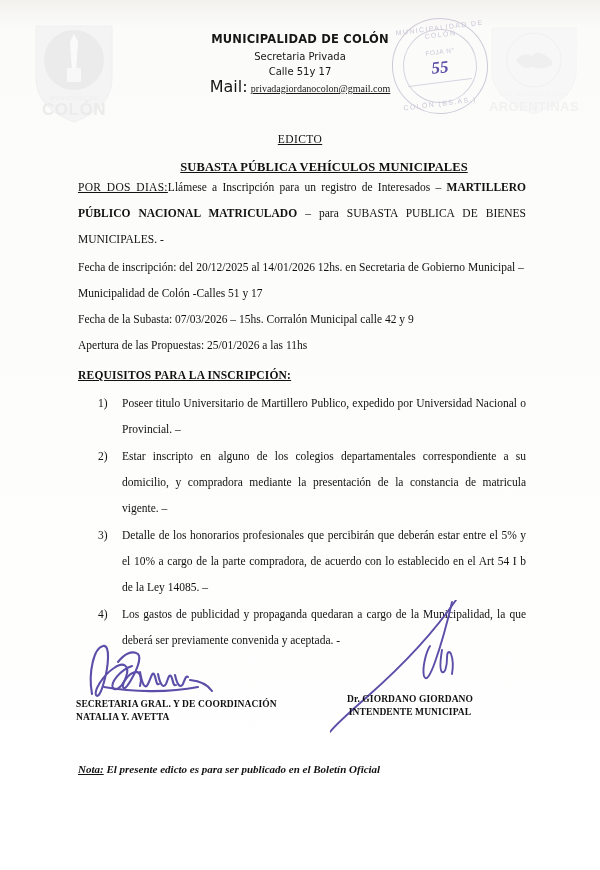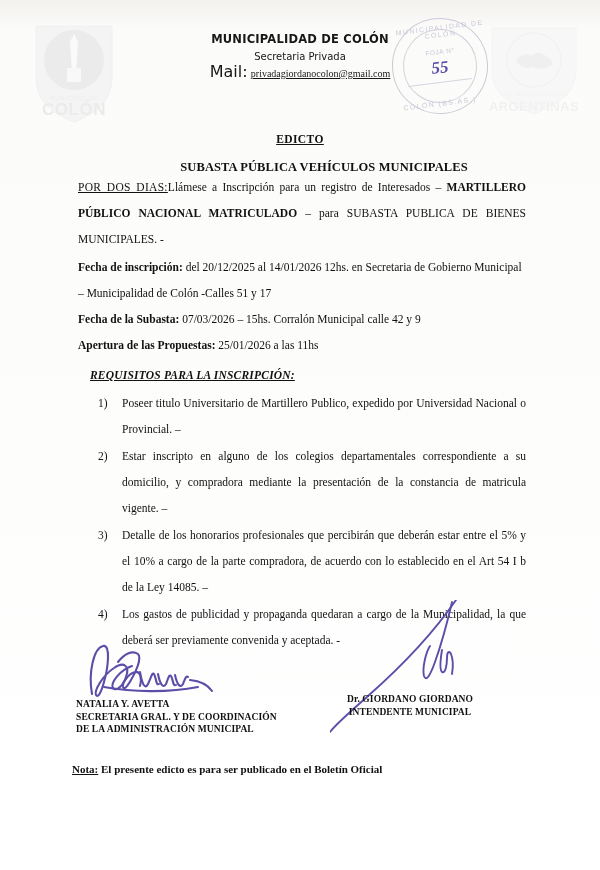--- a/index.html
+++ b/index.html
@@ -139,31 +139,32 @@
     font-family: Liberation Serif, serif;
   }
 
   
   .doc-title {
     position: absolute;
     left: 0; right: 0;
     top: 133px;
     text-align: center;
     font-size: 11.5px;
-    font-weight: bold;
+    font-weight: normal;
     text-decoration: underline;
     letter-spacing: 0.4px;
   }
   .doc-subtitle {
     position: absolute;
     left: 0; right: 0;
     top: 160px;
     text-align: center;
     font-size: 12.5px;
     font-weight: bold;
+    text-decoration: underline;
     letter-spacing: 0.1px;
     padding-left: 48px;
   }
 
   
   .body-block {
     position: absolute;
     left: 78px;
     top: 174px;
     width: 448px;
@@ -178,29 +179,28 @@
     font-weight: normal;
     text-decoration: underline;
     letter-spacing: 0.3px;
   }
   .bold { font-weight: bold; }
 
   .fact {
     line-height: 26px;
     margin: 0;
   }
-  .fact-label { font-weight: bold; text-align: right; }
+  .fact-label { font-weight: normal; text-align: right; }
 
   .section-heading {
     font-weight: bold;
     text-decoration: underline;
     line-height: 26px;
-    margin: 4px 0 2px 12px;
+    margin: 4px 0 2px 0;
     letter-spacing: 0.2px;
-    font-style: italic;
   }
 
   ol.reqs {
     margin: 0;
     padding: 0 0 0 44px;
     list-style: none;
     counter-reset: reqitem;
   }
   ol.reqs > li {
     counter-increment: reqitem;
@@ -242,23 +242,24 @@
   .ink {
     position: absolute;
     pointer-events: none;
   }
   .ink-left { left: 72px; top: 632px; }
   .ink-right { left: 330px; top: 600px; }
 
   
   .note {
     position: absolute;
-    left: 72px;
+    left: 78px;
     top: 763px;
     font-size: 11px;
+    font-style: italic;
     font-weight: bold;
   }
   .note-label { text-decoration: underline; }
 </style>
 </head>
 <body>
 
 <div class="page">
 
   <div class="paper-tint"></div>
@@ -291,20 +292,21 @@
     <div class="stamp-top-text">MUNICIPALIDAD  DE  COLÓN</div>
     <div class="stamp-foja">FOJA N°</div>
     <div class="stamp-number">55</div>
     <div class="stamp-line"></div>
     <div class="stamp-bottom-text">COLÓN (BS.AS.)</div>
   </div>
 
   <div class="letterhead">
     <div class="lh-org">MUNICIPALIDAD DE COLÓN</div>
     <div class="lh-line">Secretaria Privada</div>
+    <div class="lh-line">Calle 51y 17</div>
     <div class="lh-line">
       <span class="lh-mail-label">Mail:</span>
       <span class="lh-mail">privadagiordanocolon@gmail.com</span>
     </div>
   </div>
 
   <div class="doc-title">EDICTO</div>
   <div class="doc-subtitle">SUBASTA PÚBLICA VEHÍCULOS MUNICIPALES</div>
 
   <div class="body-block">
@@ -350,23 +352,22 @@
         <path d="M122 2 C116 28 110 48 105 62 C100 76 96 82 94 76
                  C92 68 96 52 100 46"></path>
         <path d="M112 50 C110 62 110 70 112 72 C115 74 117 66 117 58
                  C117 52 119 50 121 54 C123 59 123 68 122 74"></path>
         <path d="M126 0 C104 32 72 66 38 96 C20 112 6 124 0 132"></path>
       </g>
     </svg>
   </div>
 
   <div class="sig-left">
+    <div>SECRETARIA GRAL. Y DE COORDINACIÓN</div>
     <div>NATALIA Y. AVETTA</div>
-    <div>SECRETARIA GRAL. Y DE COORDINACIÓN</div>
-    <div>DE LA ADMINISTRACIÓN MUNICIPAL</div>
   </div>
 
   <div class="sig-right">
     <div>Dr.   GIORDANO GIORDANO</div>
     <div>INTENDENTE MUNICIPAL</div>
   </div>
 
   <div class="note"><span class="note-label">Nota:</span><span> El presente edicto es para ser publicado en el Boletín Oficial</span></div>
 
 </div>

